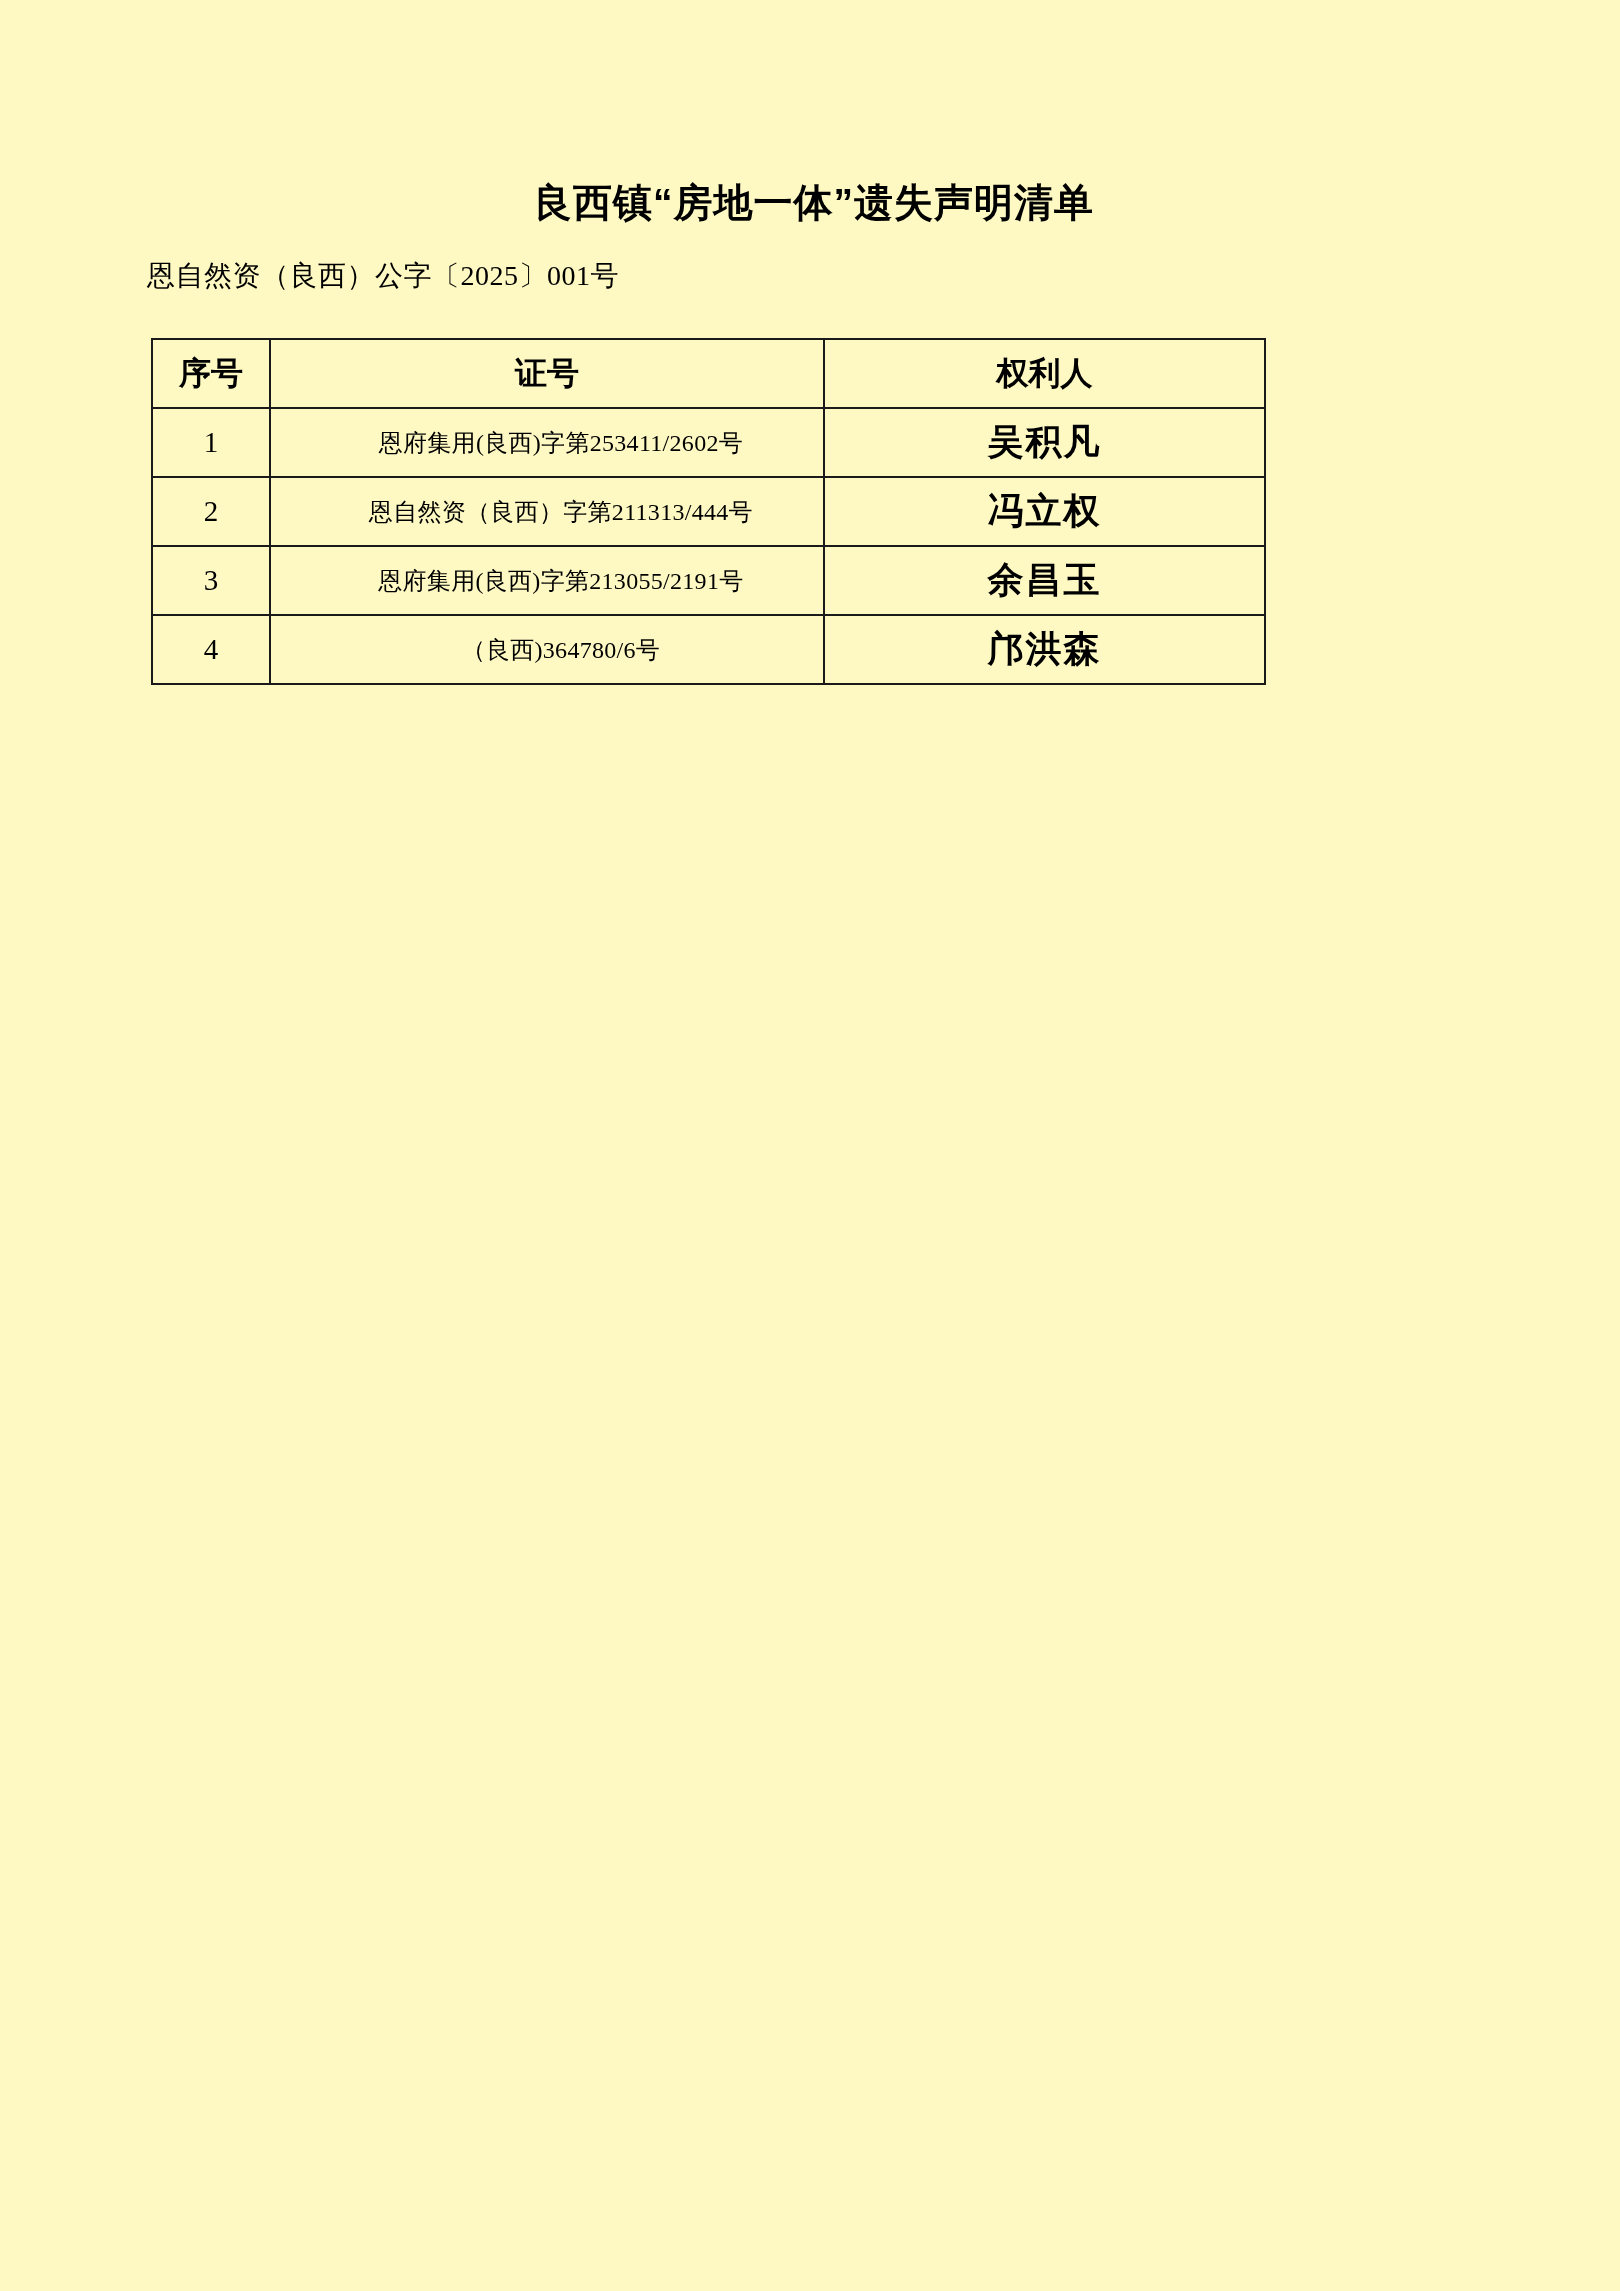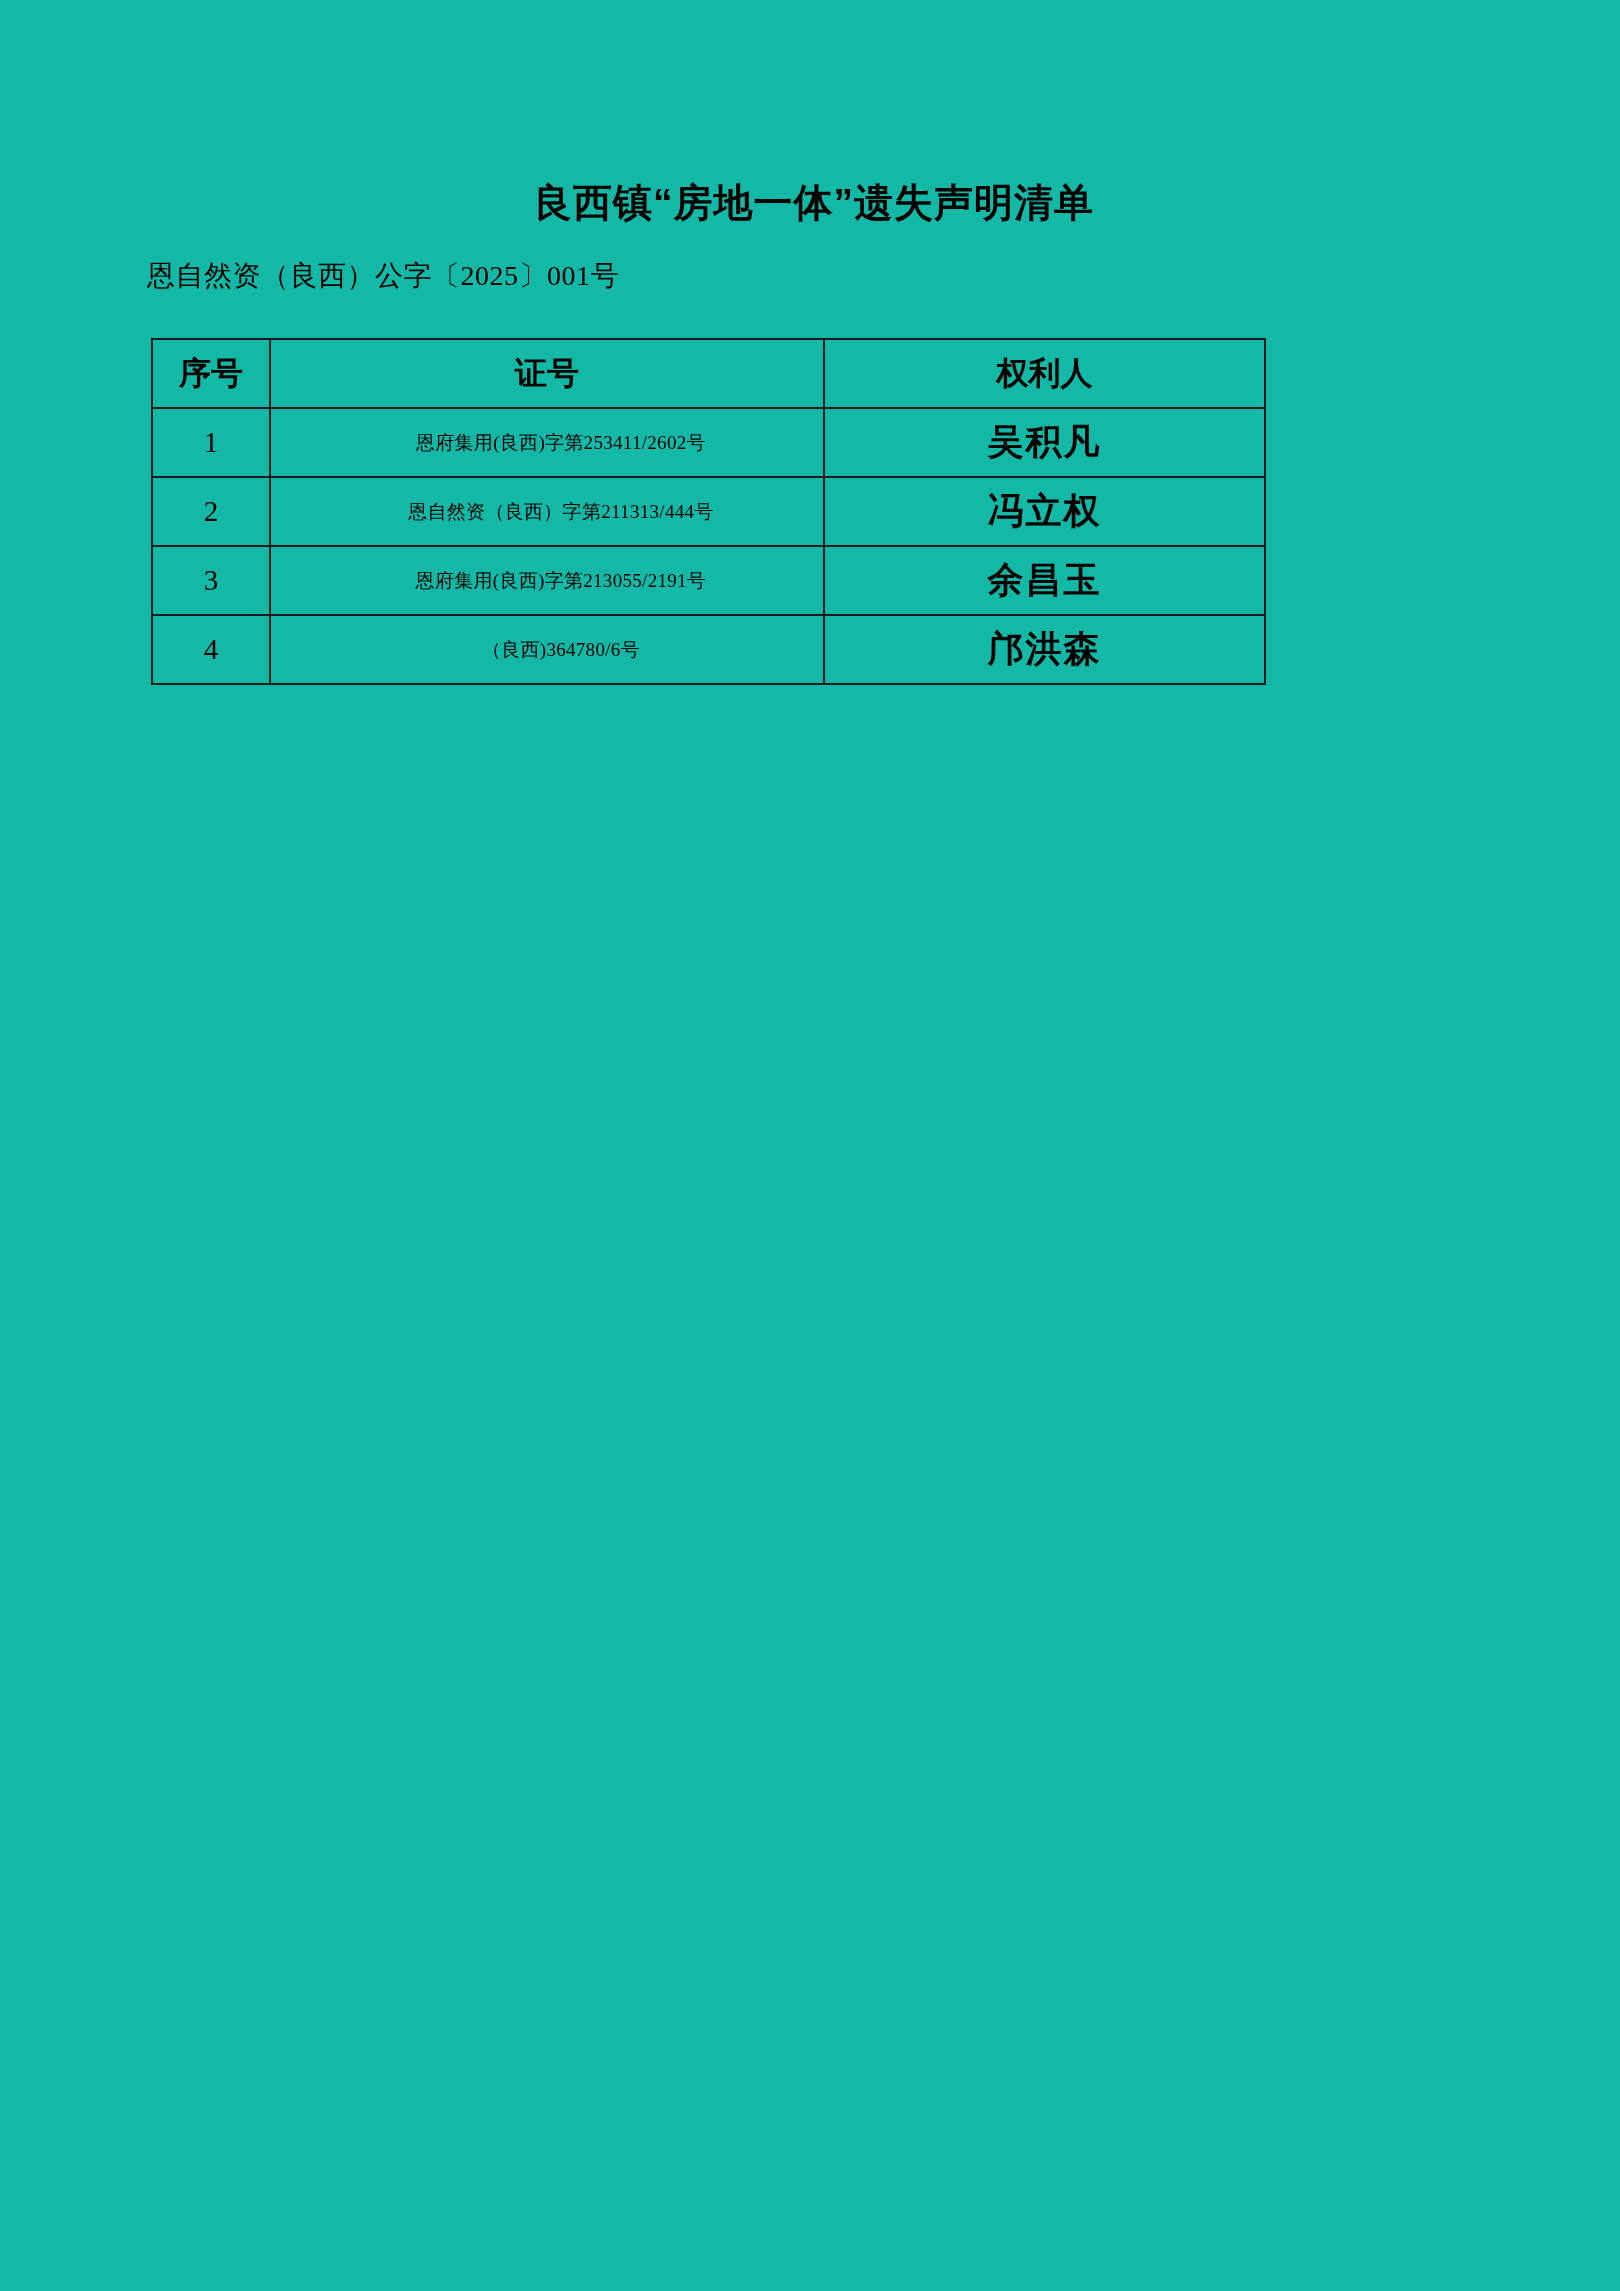--- a/index.html
+++ b/index.html
@@ -14,21 +14,21 @@
     font-family: "Liberation Serif", "DejaVu Serif", serif;
     color: #0a0a0a;
     overflow: hidden;
   }
   .page {
     position: absolute;
     left: 0;
     top: 0;
     width: 1620px;
     height: 2292px;
-    background: #14b8a6;
+    background: #fef9c3;
   }
   .content {
     position: absolute;
     left: 147px;
     top: 176px;
     width: 1333px;
   }
   .doc-title {
     text-align: center;
     font-size: 39px;
@@ -86,21 +86,21 @@
   }
   .col-idx { width: 118px; }
   .col-cert { width: 554px; }
   .col-owner { width: 441px; }
 
   td.idx {
     font-size: 29px;
     font-family: "Liberation Serif", "DejaVu Serif", serif;
   }
   td.cert {
-    font-size: 19px;
+    font-size: 24px;
     letter-spacing: 0.3px;
     font-family: "Liberation Serif", "DejaVu Serif", serif;
     padding-left: 29px;
   }
   td.owner {
     font-size: 36px;
     font-weight: bold;
     font-family: "Liberation Sans", "DejaVu Sans", sans-serif;
     letter-spacing: 2px;
   }

